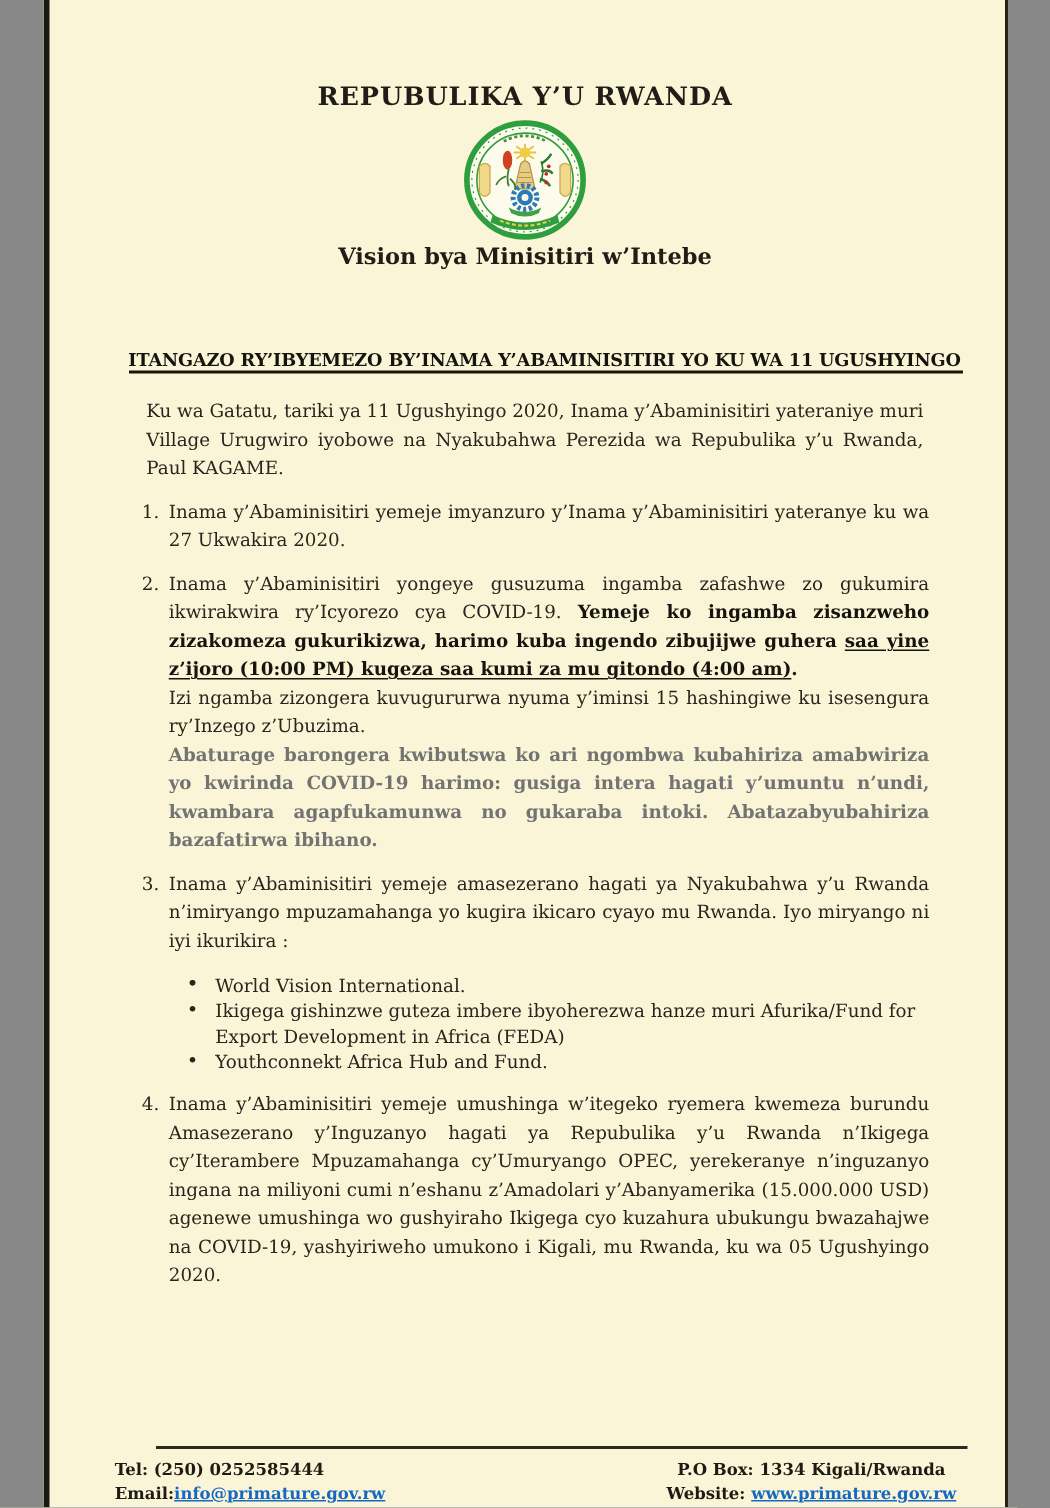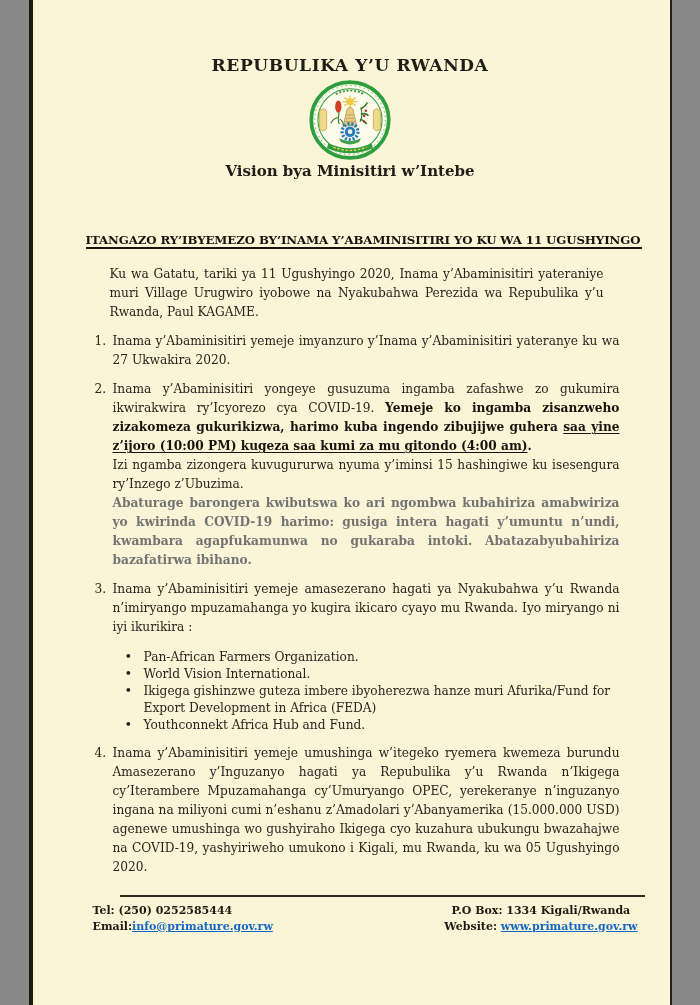--- a/index.html
+++ b/index.html
@@ -28,36 +28,36 @@
 
   .doc-title {
     margin:50px 30px 15px 57px;
     font-size:11.8px; font-weight:bold; letter-spacing:-0.1px;
     line-height:19px; white-space:nowrap; overflow:hidden;
     text-decoration:underline; text-decoration-thickness:1.6px; text-underline-offset:3px;
     color:#17140f;
   }
 
   .body-text { margin:0 52px 0 65px; font-size:12.2px; line-height:19px; }
-  .intro { margin:0 16px 10px; text-align:justify; }
+  .intro { margin:0 4px 10px; text-align:justify; }
 
   .item { position:relative; padding-left:19px; margin-bottom:10px; }
   .item-num { position:absolute; left:1px; top:0; }
   .item p { margin:0; text-align:justify; }
   .item .lead-p { margin-bottom:0; }
   .note { margin:9px 0 10px; }
   .warning { font-weight:bold; color:#737373; }
   b { color:#17140f; }
   .u { text-decoration:underline; text-decoration-thickness:1.4px; text-underline-offset:2px; }
 
   .bullets { margin:12px 0 2px 10px; }
   .bullet { position:relative; padding-left:21px; line-height:17px; text-align:left; }
   .bullet-dot { position:absolute; left:2px; top:-1px; font-size:13px; }
 
-  .footer { position:absolute; left:0; top:895px; right:0;margin-left:16px; }
+  .footer { position:absolute; left:0; top:964px; right:0; }
   .footer-rule { margin:0 27px 6px 75px; border-top:2.2px solid #2a2a20; }
   .footer-cols {
     display:flex; justify-content:space-between;
     padding:0 34px 0 48px;
     font-size:11px; font-weight:bold; line-height:15.5px; color:#1e1b14;
   }
   .footer-right { text-align:center; }
   .link { color:#1668c4; text-decoration:underline; font-weight:bold; cursor:pointer; }
 </style>
 </head>
@@ -120,21 +120,20 @@
       <p class="note">Izi ngamba zizongera kuvugururwa nyuma y’iminsi 15 hashingiwe ku isesengura ry’Inzego z’Ubuzima.</p>
       <p class="warning">Abaturage barongera kwibutswa ko ari ngombwa kubahiriza amabwiriza yo kwirinda COVID-19 harimo: gusiga intera hagati y’umuntu n’undi, kwambara agapfukamunwa no gukaraba intoki. Abatazabyubahiriza bazafatirwa ibihano.</p>
     </div>
 
     <div class="item">
       <span class="item-num">3.</span>
       <p>Inama y’Abaminisitiri yemeje amasezerano hagati ya Nyakubahwa y’u Rwanda n’imiryango mpuzamahanga yo kugira ikicaro cyayo mu Rwanda. Iyo miryango ni iyi ikurikira :</p>
       <div class="bullets">
         <div class="bullet">
           <span class="bullet-dot">•</span>
-          <span>Pan-African Farmers Organization.</span>
         </div>
         <div class="bullet">
           <span class="bullet-dot">•</span>
           <span>World Vision International.</span>
         </div>
         <div class="bullet">
           <span class="bullet-dot">•</span>
           <span>Ikigega gishinzwe guteza imbere ibyoherezwa hanze muri Afurika/Fund for Export Development in Africa (FEDA)</span>
         </div>
         <div class="bullet">

